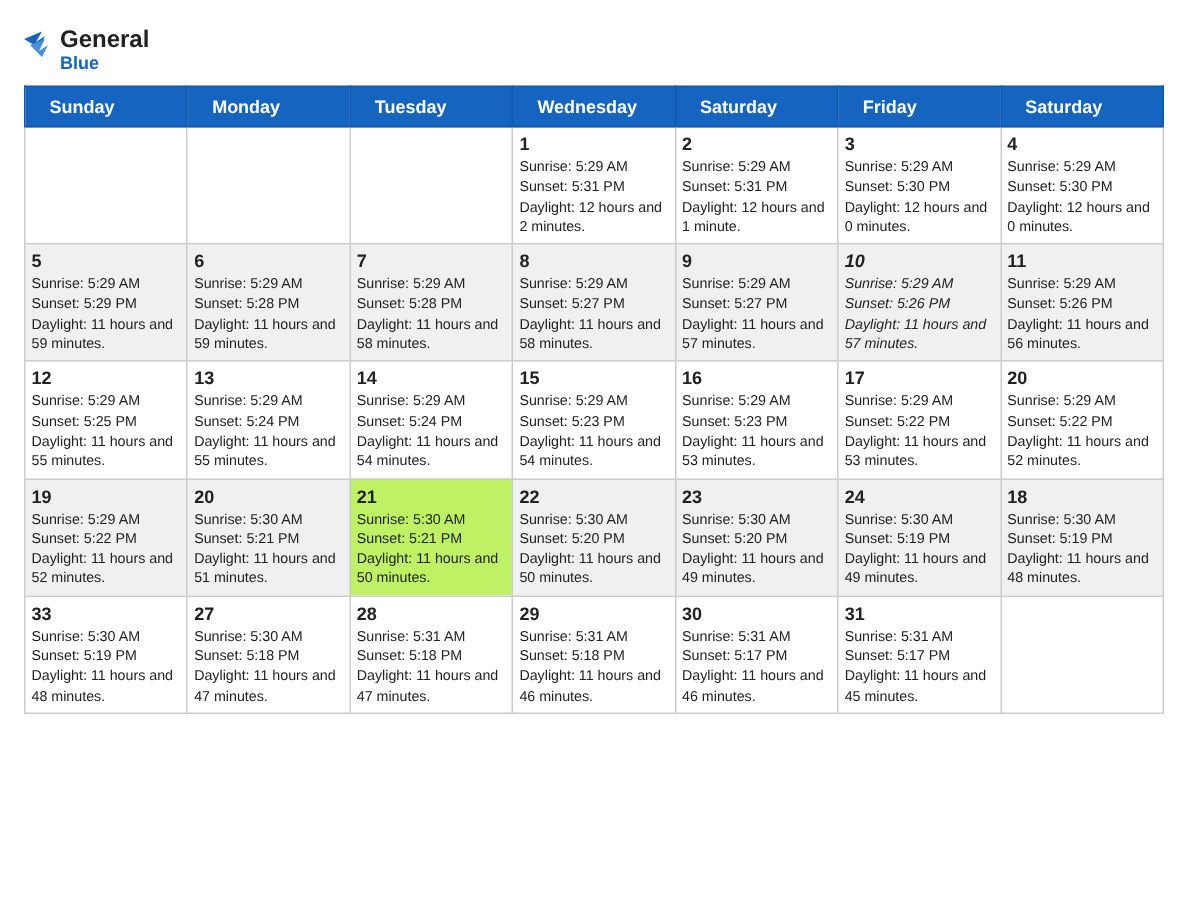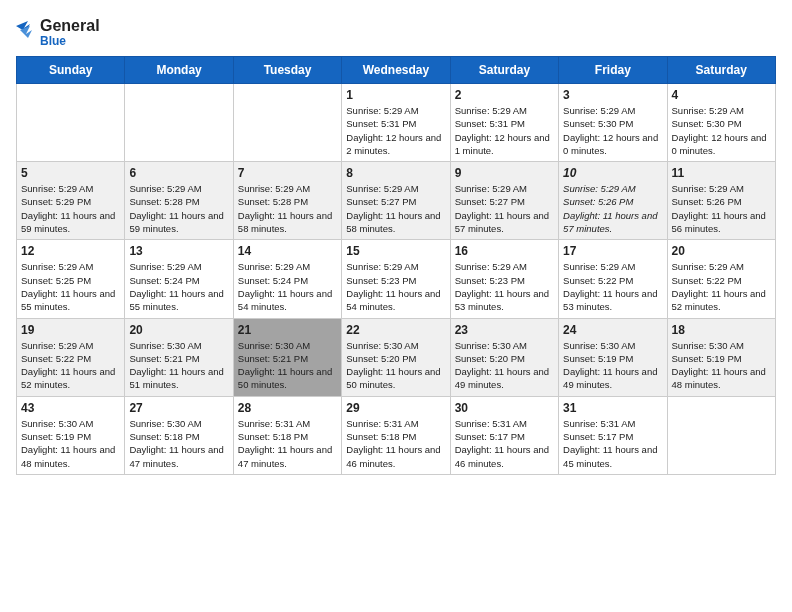--- a/index.html
+++ b/index.html
@@ -37,22 +37,22 @@
     .calendar {
       width: 100%;
       border-collapse: collapse;
       border: 1px solid #ccc;
     }
     .calendar th {
       background-color: #1565c0;
       color: #fff;
       font-size: 12px;
       font-weight: bold;
-      padding: 6px 0;
-      text-align: center;
+      padding: 6px 16px;
+      text-align: left;
       border: 1px solid #1256a8;
     }
     .calendar td {
       width: 108px;
       vertical-align: top;
       padding: 4px;
       font-size: 10px;
       color: #222;
       border: 1px solid #ccc;
       min-height: 80px;
@@ -236,21 +236,21 @@
         <div class="day-info">
           Sunrise: 5:29 AM<br>Sunset: 5:22 PM<br>Daylight: 11 hours and 52 minutes.
         </div>
         </td>
         <td style="background: rgb(240, 240, 240);">
           <span class="day-num">20</span>
         <div class="day-info">
           Sunrise: 5:30 AM<br>Sunset: 5:21 PM<br>Daylight: 11 hours and 51 minutes.
         </div>
         </td>
-        <td style="background: #a3a3a3;">
+        <td style="background: #bef264;">
           <span class="day-num">21</span>
         <div class="day-info">
           Sunrise: 5:30 AM<br>Sunset: 5:21 PM<br>Daylight: 11 hours and 50 minutes.
         </div>
         </td>
         <td style="background: rgb(240, 240, 240);">
           <span class="day-num">22</span>
         <div class="day-info">
           Sunrise: 5:30 AM<br>Sunset: 5:20 PM<br>Daylight: 11 hours and 50 minutes.
         </div>
@@ -269,21 +269,21 @@
         </td>
         <td style="background: rgb(240, 240, 240);">
           <span class="day-num">18</span>
         <div class="day-info">
           Sunrise: 5:30 AM<br>Sunset: 5:19 PM<br>Daylight: 11 hours and 48 minutes.
         </div>
         </td>
       </tr>
       <tr>
         <td>
-          <span class="day-num">43</span>
+          <span class="day-num">33</span>
         <div class="day-info">
           Sunrise: 5:30 AM<br>Sunset: 5:19 PM<br>Daylight: 11 hours and 48 minutes.
         </div>
         </td>
         <td>
           <span class="day-num">27</span>
         <div class="day-info">
           Sunrise: 5:30 AM<br>Sunset: 5:18 PM<br>Daylight: 11 hours and 47 minutes.
         </div>
         </td>

